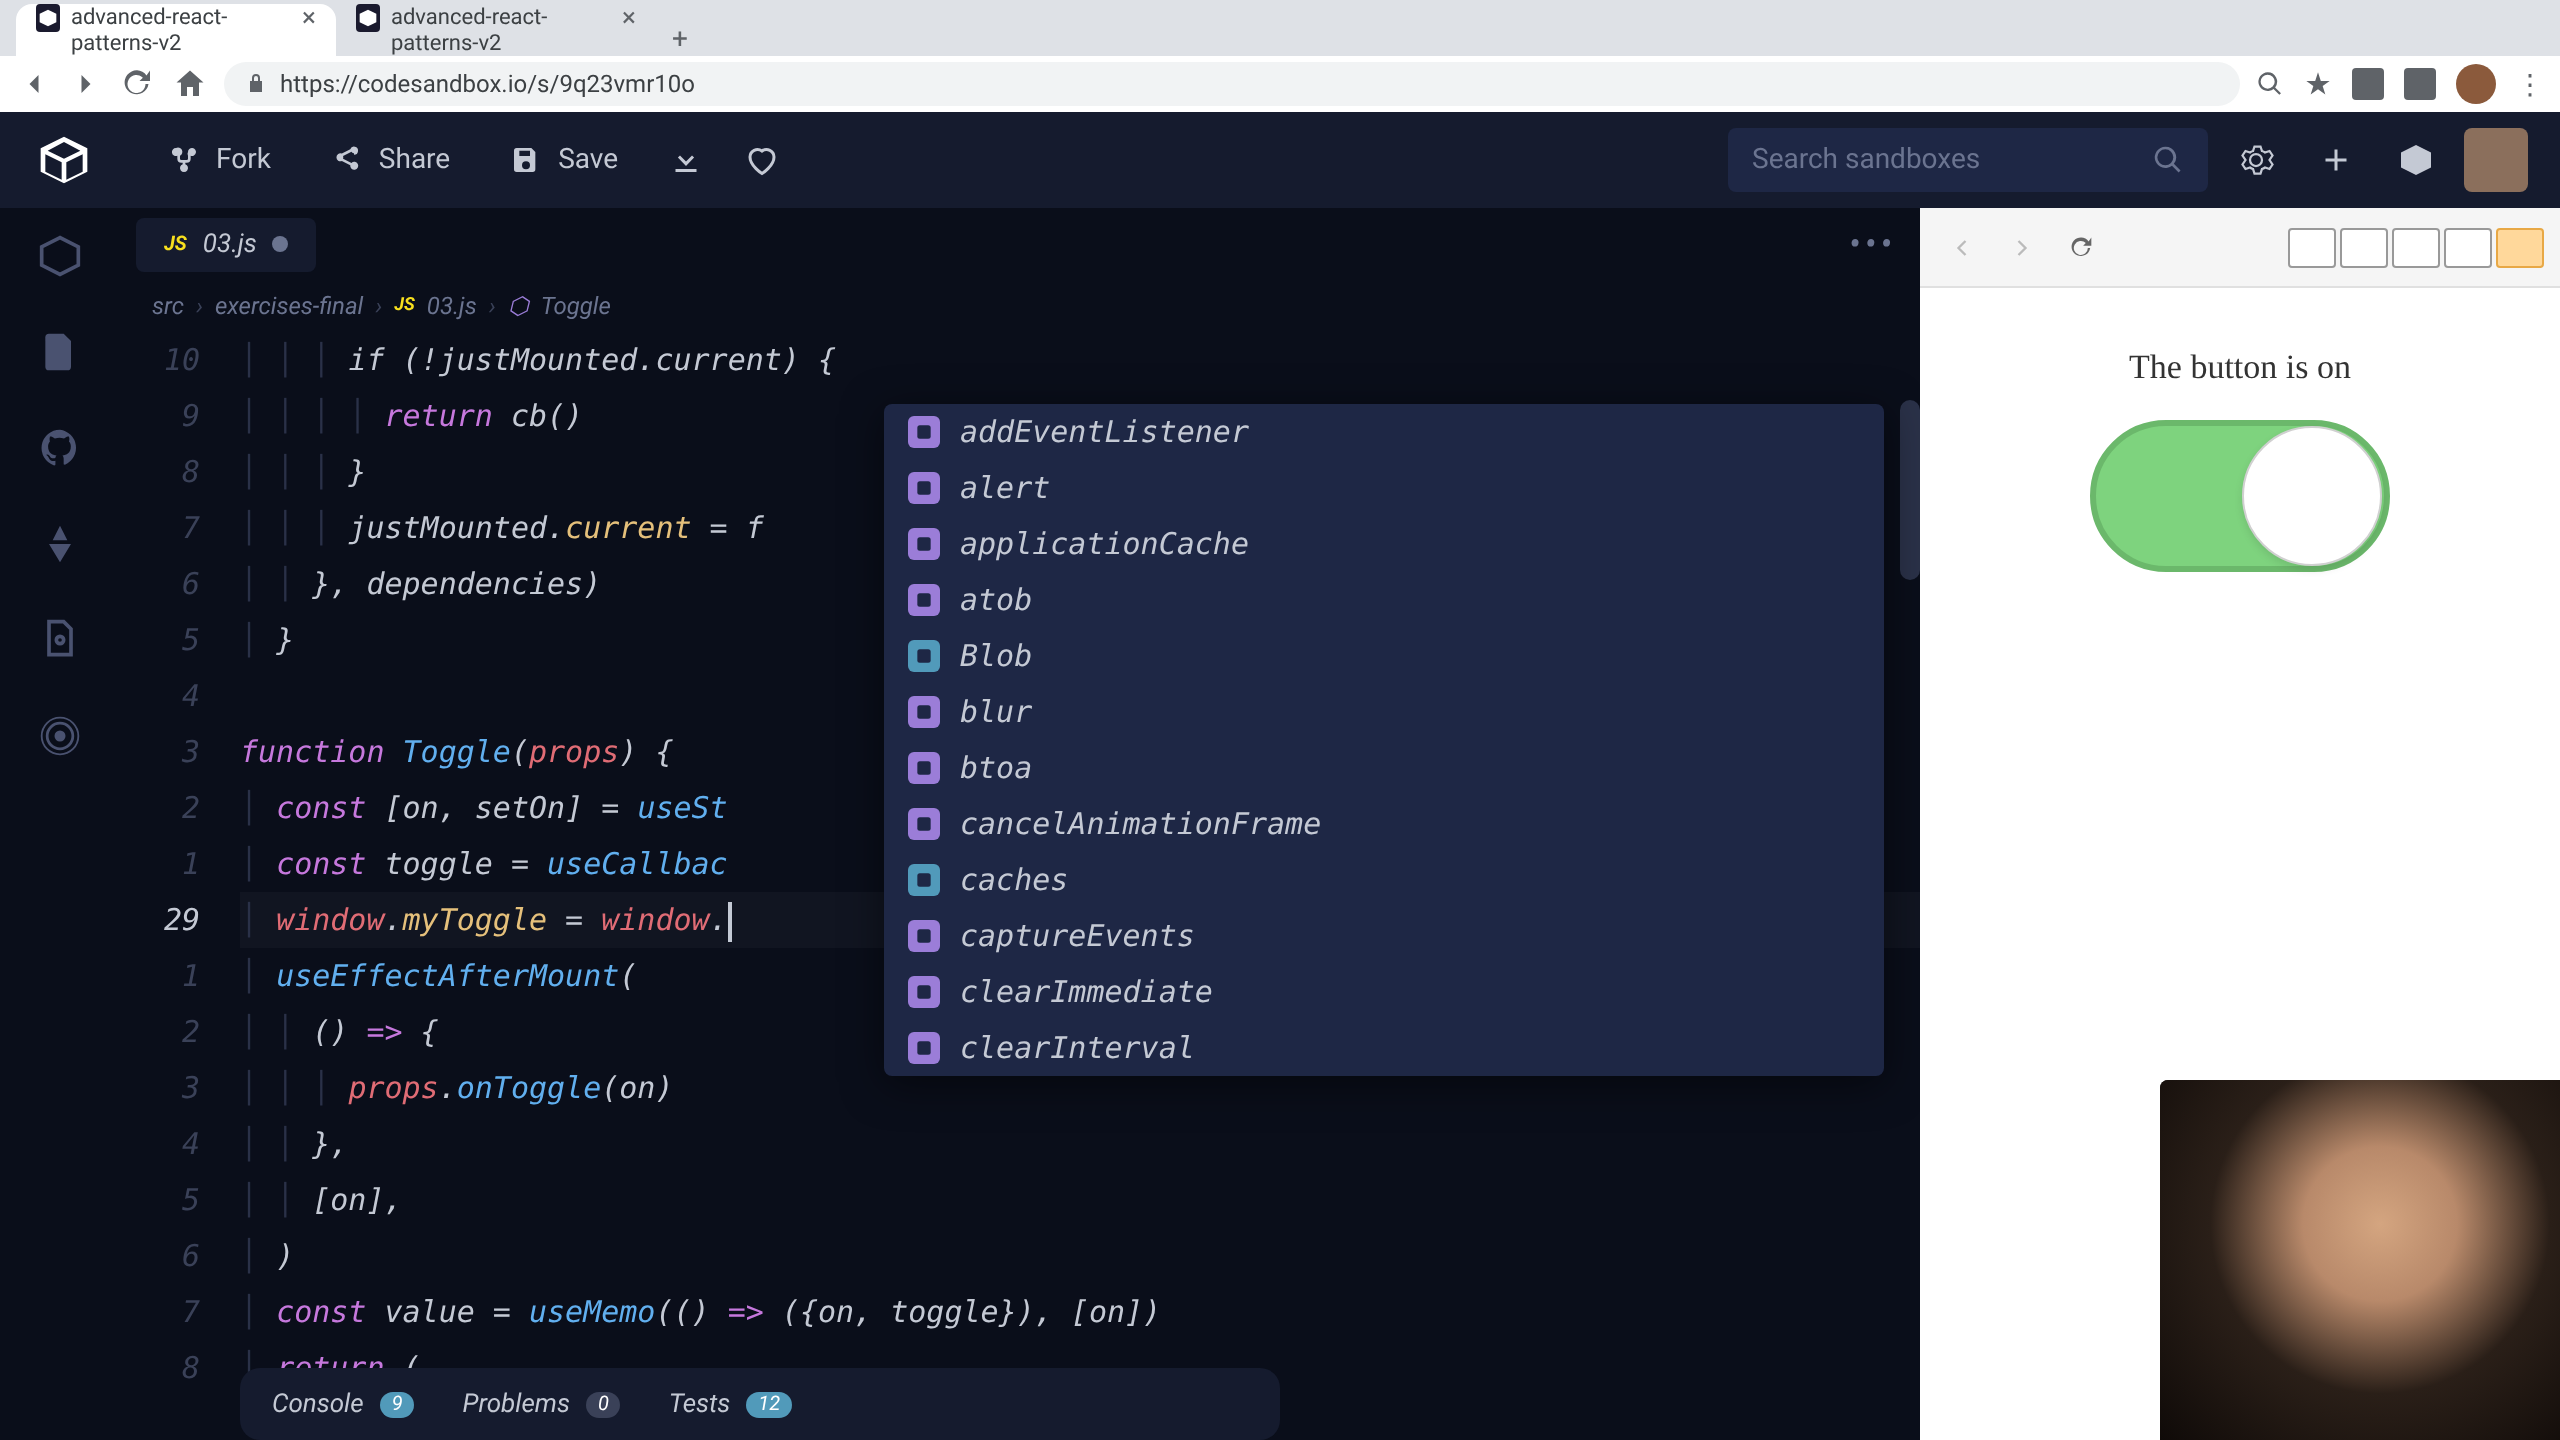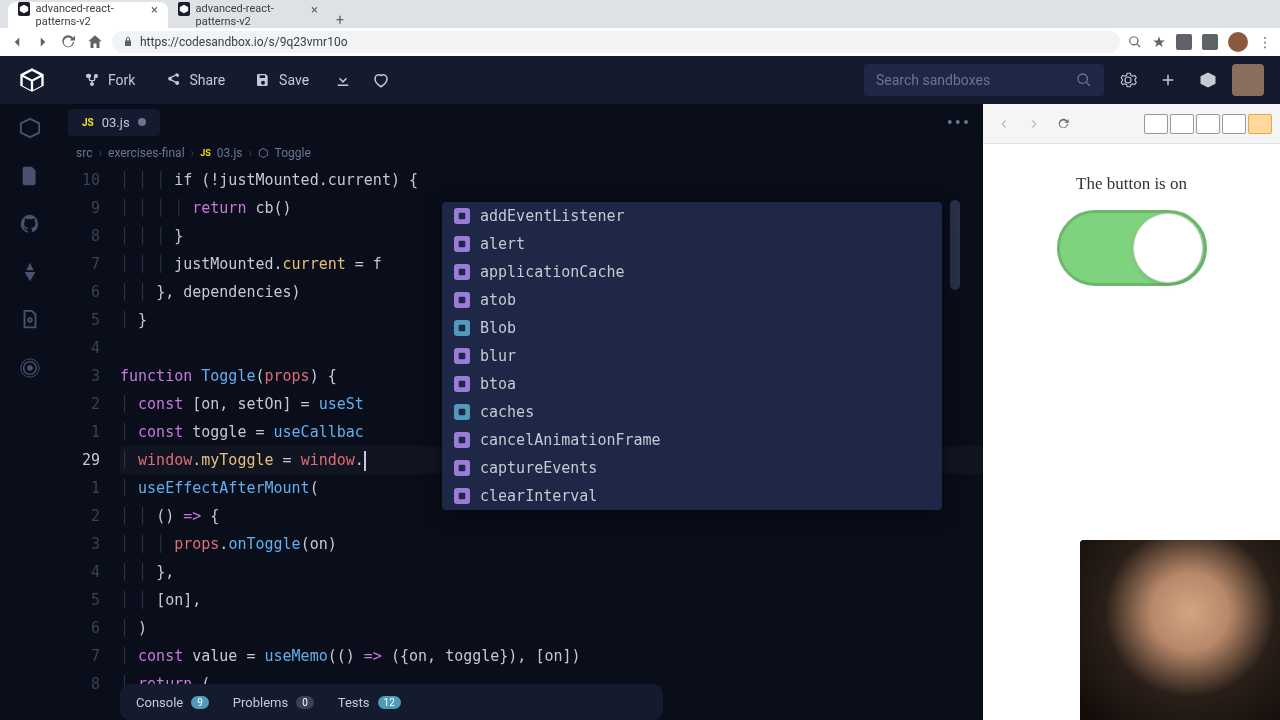--- a/index.html
+++ b/index.html
@@ -36,21 +36,21 @@
 .header-icon { width: 32px; height: 32px; display: flex; align-items: center; justify-content: center; color: #c4c9d4; }
 .header-icon svg { width: 18px; height: 18px; fill: currentColor; }
 .user-avatar { width: 32px; height: 32px; border-radius: 4px; background: #8b6f5c; }
 
 
 .main { display: flex; height: calc(720px - 56px - 48px); }
 .sidebar { width: 60px; background: #0a0e1a; display: flex; flex-direction: column; align-items: center; padding-top: 12px; gap: 24px; }
 .sidebar-icon { width: 24px; height: 24px; color: #4a5270; display: flex; align-items: center; justify-content: center; }
 .sidebar-icon svg { width: 22px; height: 22px; fill: currentColor; }
 
-.editor-area { flex: 1; background: #0a0e1a; display: flex; flex-direction: column; position: relative; }
+.editor-area { flex: 1; background: #0a0e1a; display: flex; flex-direction: column; position: relative; font-style: italic; }
 .file-tabs { height: 36px; display: flex; align-items: center; padding: 0 8px; }
 .file-tab { background: #151b2e; border-radius: 4px; padding: 6px 14px; display: flex; align-items: center; gap: 8px; color: #c4c9d4; font-size: 13px; }
 .file-tab .js-badge { color: #f7df1e; font-size: 10px; font-weight: bold; }
 .file-tab .dirty { width: 8px; height: 8px; border-radius: 50%; background: #6b7490; }
 
 .breadcrumb { height: 26px; display: flex; align-items: center; padding: 0 16px; gap: 6px; font-size: 12px; color: #6b7490; }
 .breadcrumb .sep { color: #3a4158; }
 .breadcrumb .js-badge { color: #f7df1e; font-size: 9px; font-weight: bold; }
 .breadcrumb .fn-icon { color: #9b7dd8; }
 
@@ -72,21 +72,21 @@
 .autocomplete { position: absolute; left: 330px; top: 0px; width: 500px; background: #1e2745; border-radius: 4px; box-shadow: 0 4px 20px rgba(0,0,0,0.5); max-height: 340px; overflow: hidden; z-index: 100; margin-top: 36px; }
 .ac-item { display: flex; align-items: center; gap: 10px; padding: 3px 12px; font-family: "SF Mono", Monaco, Consolas, monospace; font-size: 15px; color: #c4c9d4; height: 28px; }
 .ac-icon { width: 16px; height: 16px; border-radius: 3px; display: flex; align-items: center; justify-content: center; flex-shrink: 0; }
 .ac-icon.method { background: #9b7dd8; }
 .ac-icon.var { background: #519aba; }
 .ac-icon svg { width: 10px; height: 10px; fill: #1e2745; }
 
 .more-btn { position: absolute; right: 12px; top: 8px; color: #6b7490; font-size: 18px; letter-spacing: 2px; }
 
 
-.preview-pane { width: 297px; background: #fff; display: flex; flex-direction: column; }
+.preview-pane { width: 320px; background: #fff; display: flex; flex-direction: column; }
 .preview-toolbar { height: 40px; background: #f5f5f5; border-bottom: 1px solid #e0e0e0; display: flex; align-items: center; padding: 0 8px; gap: 4px; }
 .pv-btn { width: 26px; height: 26px; display: flex; align-items: center; justify-content: center; color: #666; border-radius: 3px; }
 .pv-btn.disabled { color: #bbb; }
 .pv-btn svg { width: 14px; height: 14px; fill: currentColor; }
 .pv-layout-btns { display: flex; gap: 2px; margin-left: auto; }
 .pv-layout { width: 24px; height: 20px; border: 1px solid #999; border-radius: 2px; background: #fff; }
 .pv-layout.active { background: #ffd89b; border-color: #e8a845; }
 .preview-content { flex: 1; background: #fff; padding: 30px 20px; text-align: center; position: relative; height: 165px; overflow: hidden; }
 .preview-text { font-family: Georgia, serif; font-size: 17px; color: #333; margin-bottom: 16px; }
 .toggle-switch { width: 150px; height: 76px; background: #7ed37e; border-radius: 40px; border: 3px solid #6bb86b; position: relative; margin: 0 auto; }
@@ -383,42 +383,50 @@
             </div>
             <div class="ac-item">
               <span class="ac-icon method">
                 <svg viewBox="0 0 24 24">
                   <rect x="4" y="4" width="16" height="16" rx="3"></rect>
                 </svg>
               </span>
               <span>btoa</span>
             </div>
             <div class="ac-item">
+              <span class="ac-icon method">
+                <svg viewBox="0 0 24 24">
+                  <rect x="4" y="4" width="16" height="16" rx="3"></rect>
+                </svg>
+              </span>
+              <span>cancelAnimationFrame</span>
+            </div>
+            <div class="ac-item">
               <span class="ac-icon var">
                 <svg viewBox="0 0 24 24">
                   <rect x="4" y="4" width="16" height="16" rx="3"></rect>
                 </svg>
               </span>
               <span>caches</span>
             </div>
             <div class="ac-item">
               <span class="ac-icon method">
                 <svg viewBox="0 0 24 24">
                   <rect x="4" y="4" width="16" height="16" rx="3"></rect>
                 </svg>
               </span>
-              <span>cancelAnimationFrame</span>
-            </div>
-            <div class="ac-item">
-              <span class="ac-icon method">
-                <svg viewBox="0 0 24 24">
-                  <rect x="4" y="4" width="16" height="16" rx="3"></rect>
-                </svg>
-              </span>
               <span>captureEvents</span>
+            </div>
+            <div class="ac-item">
+              <span class="ac-icon method">
+                <svg viewBox="0 0 24 24">
+                  <rect x="4" y="4" width="16" height="16" rx="3"></rect>
+                </svg>
+              </span>
+              <span>clearImmediate</span>
             </div>
             <div class="ac-item">
               <span class="ac-icon method">
                 <svg viewBox="0 0 24 24">
                   <rect x="4" y="4" width="16" height="16" rx="3"></rect>
                 </svg>
               </span>
               <span>clearInterval</span>
             </div>
           </div>

